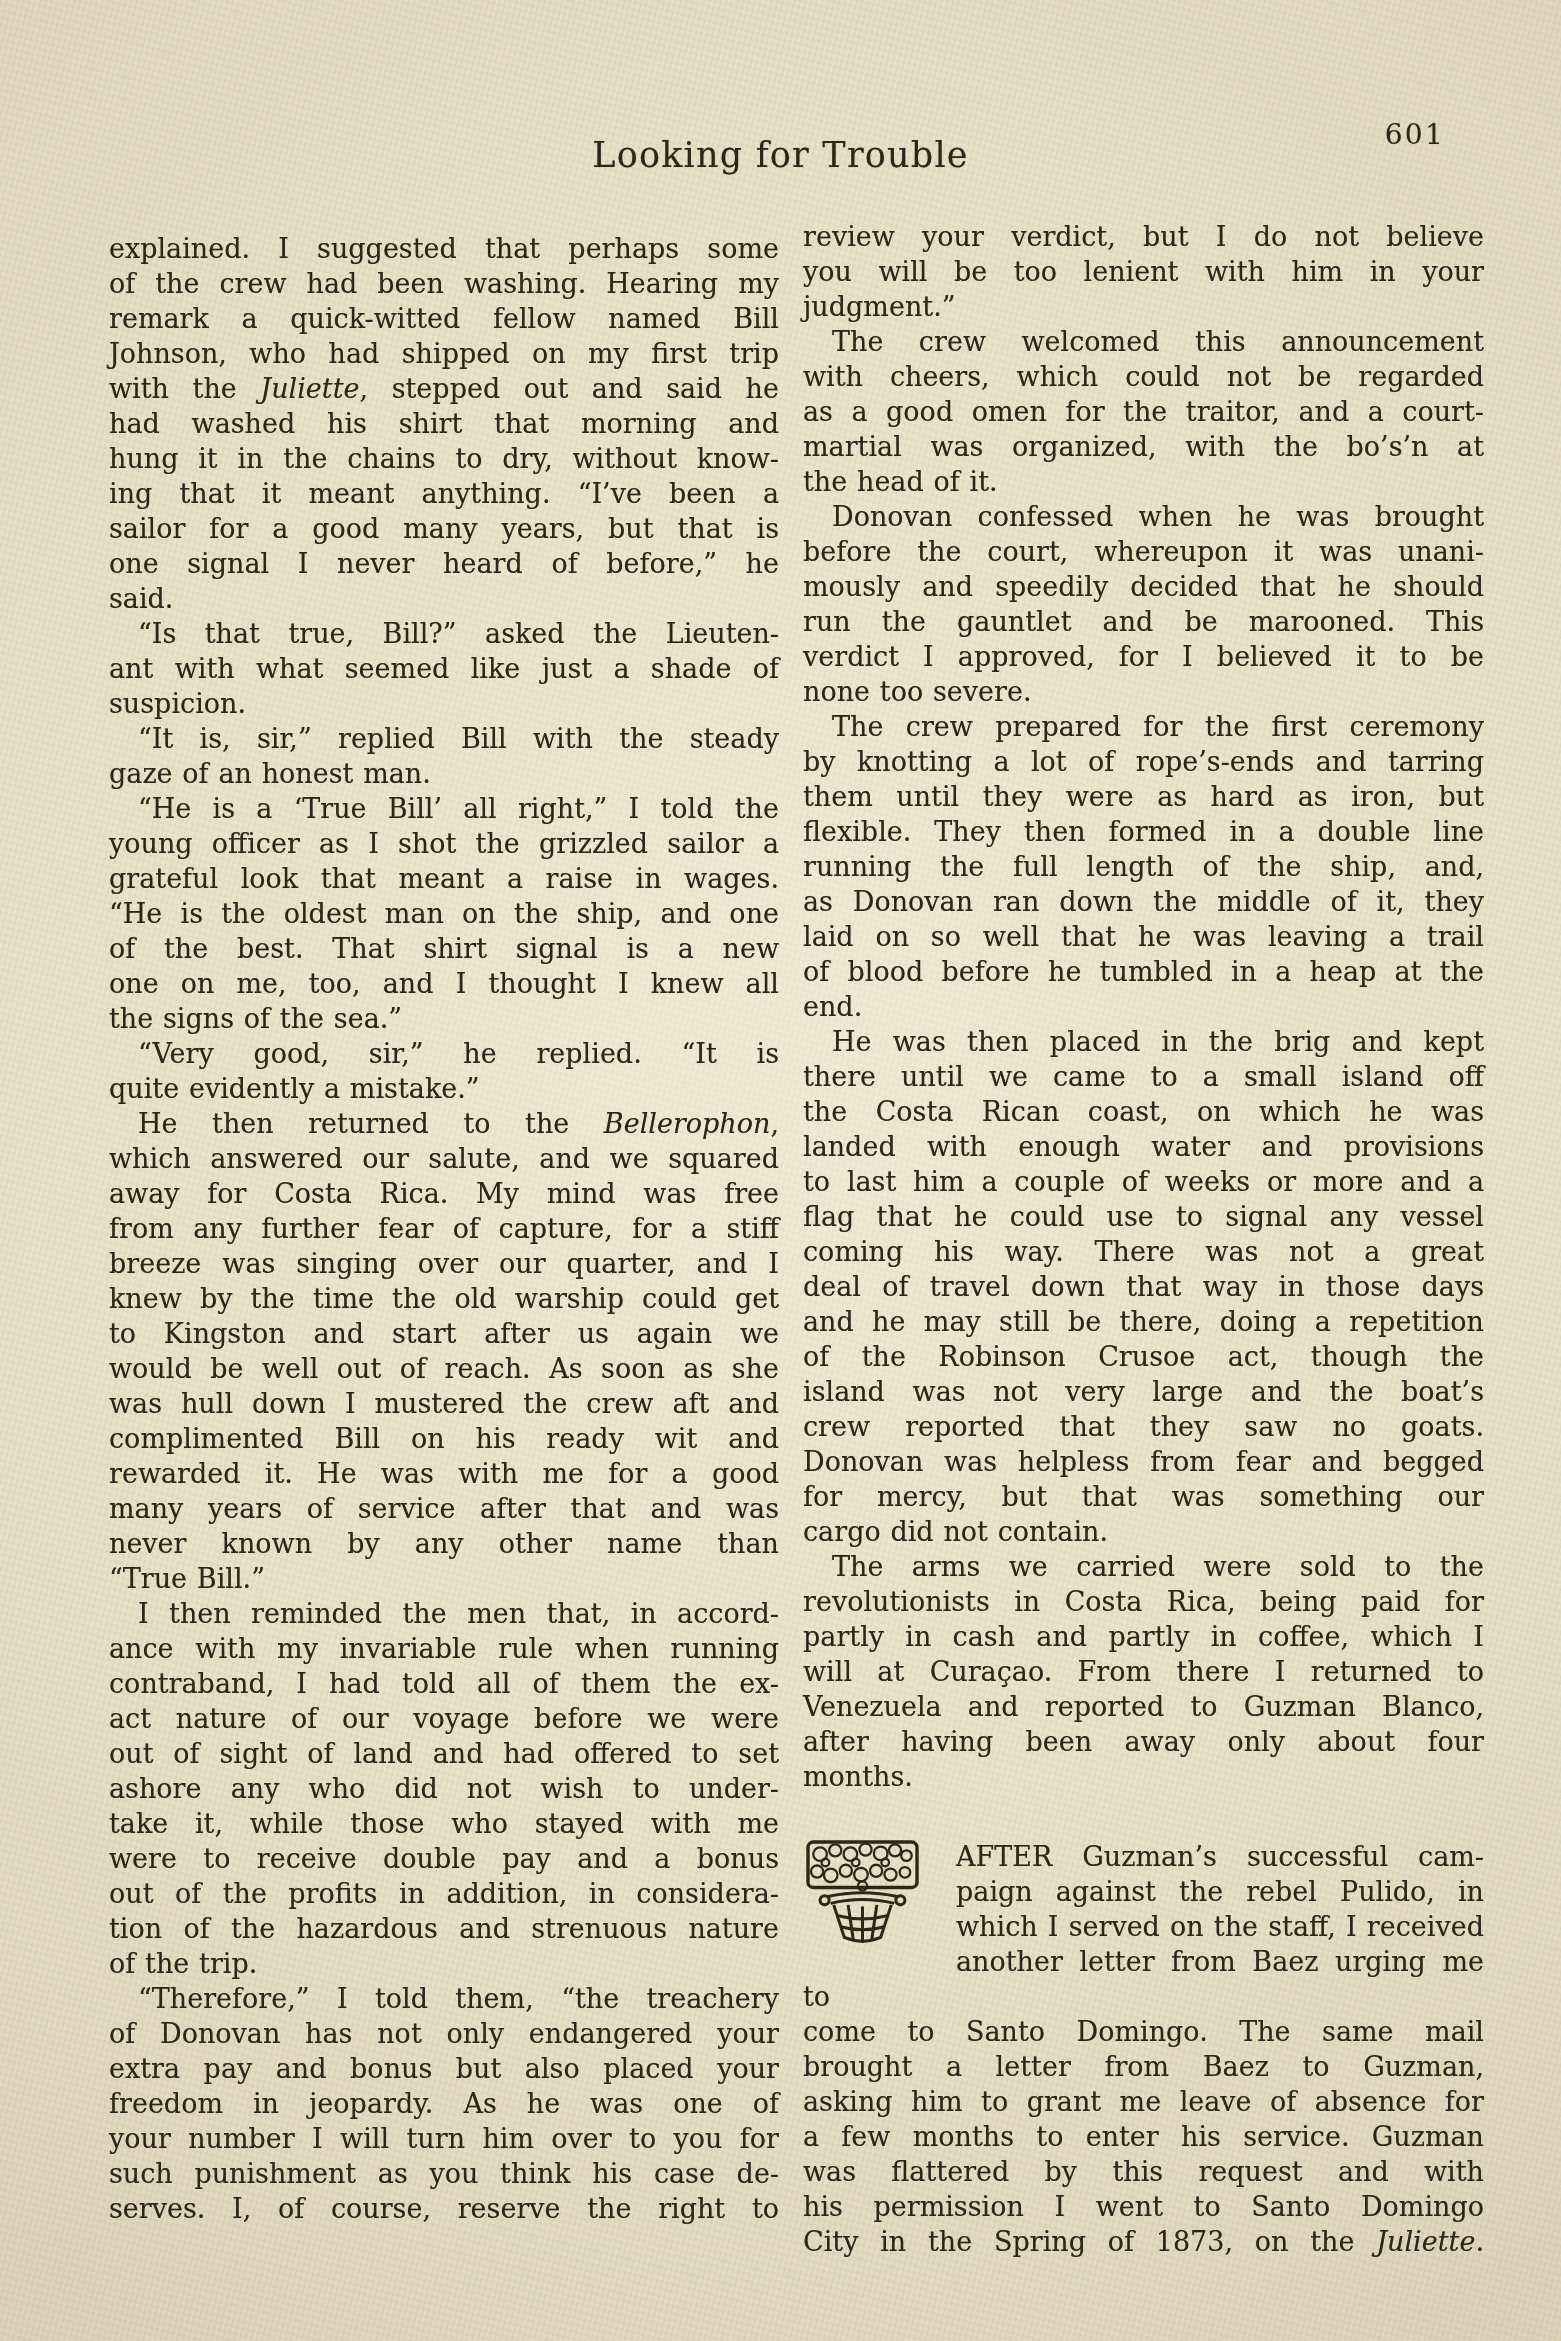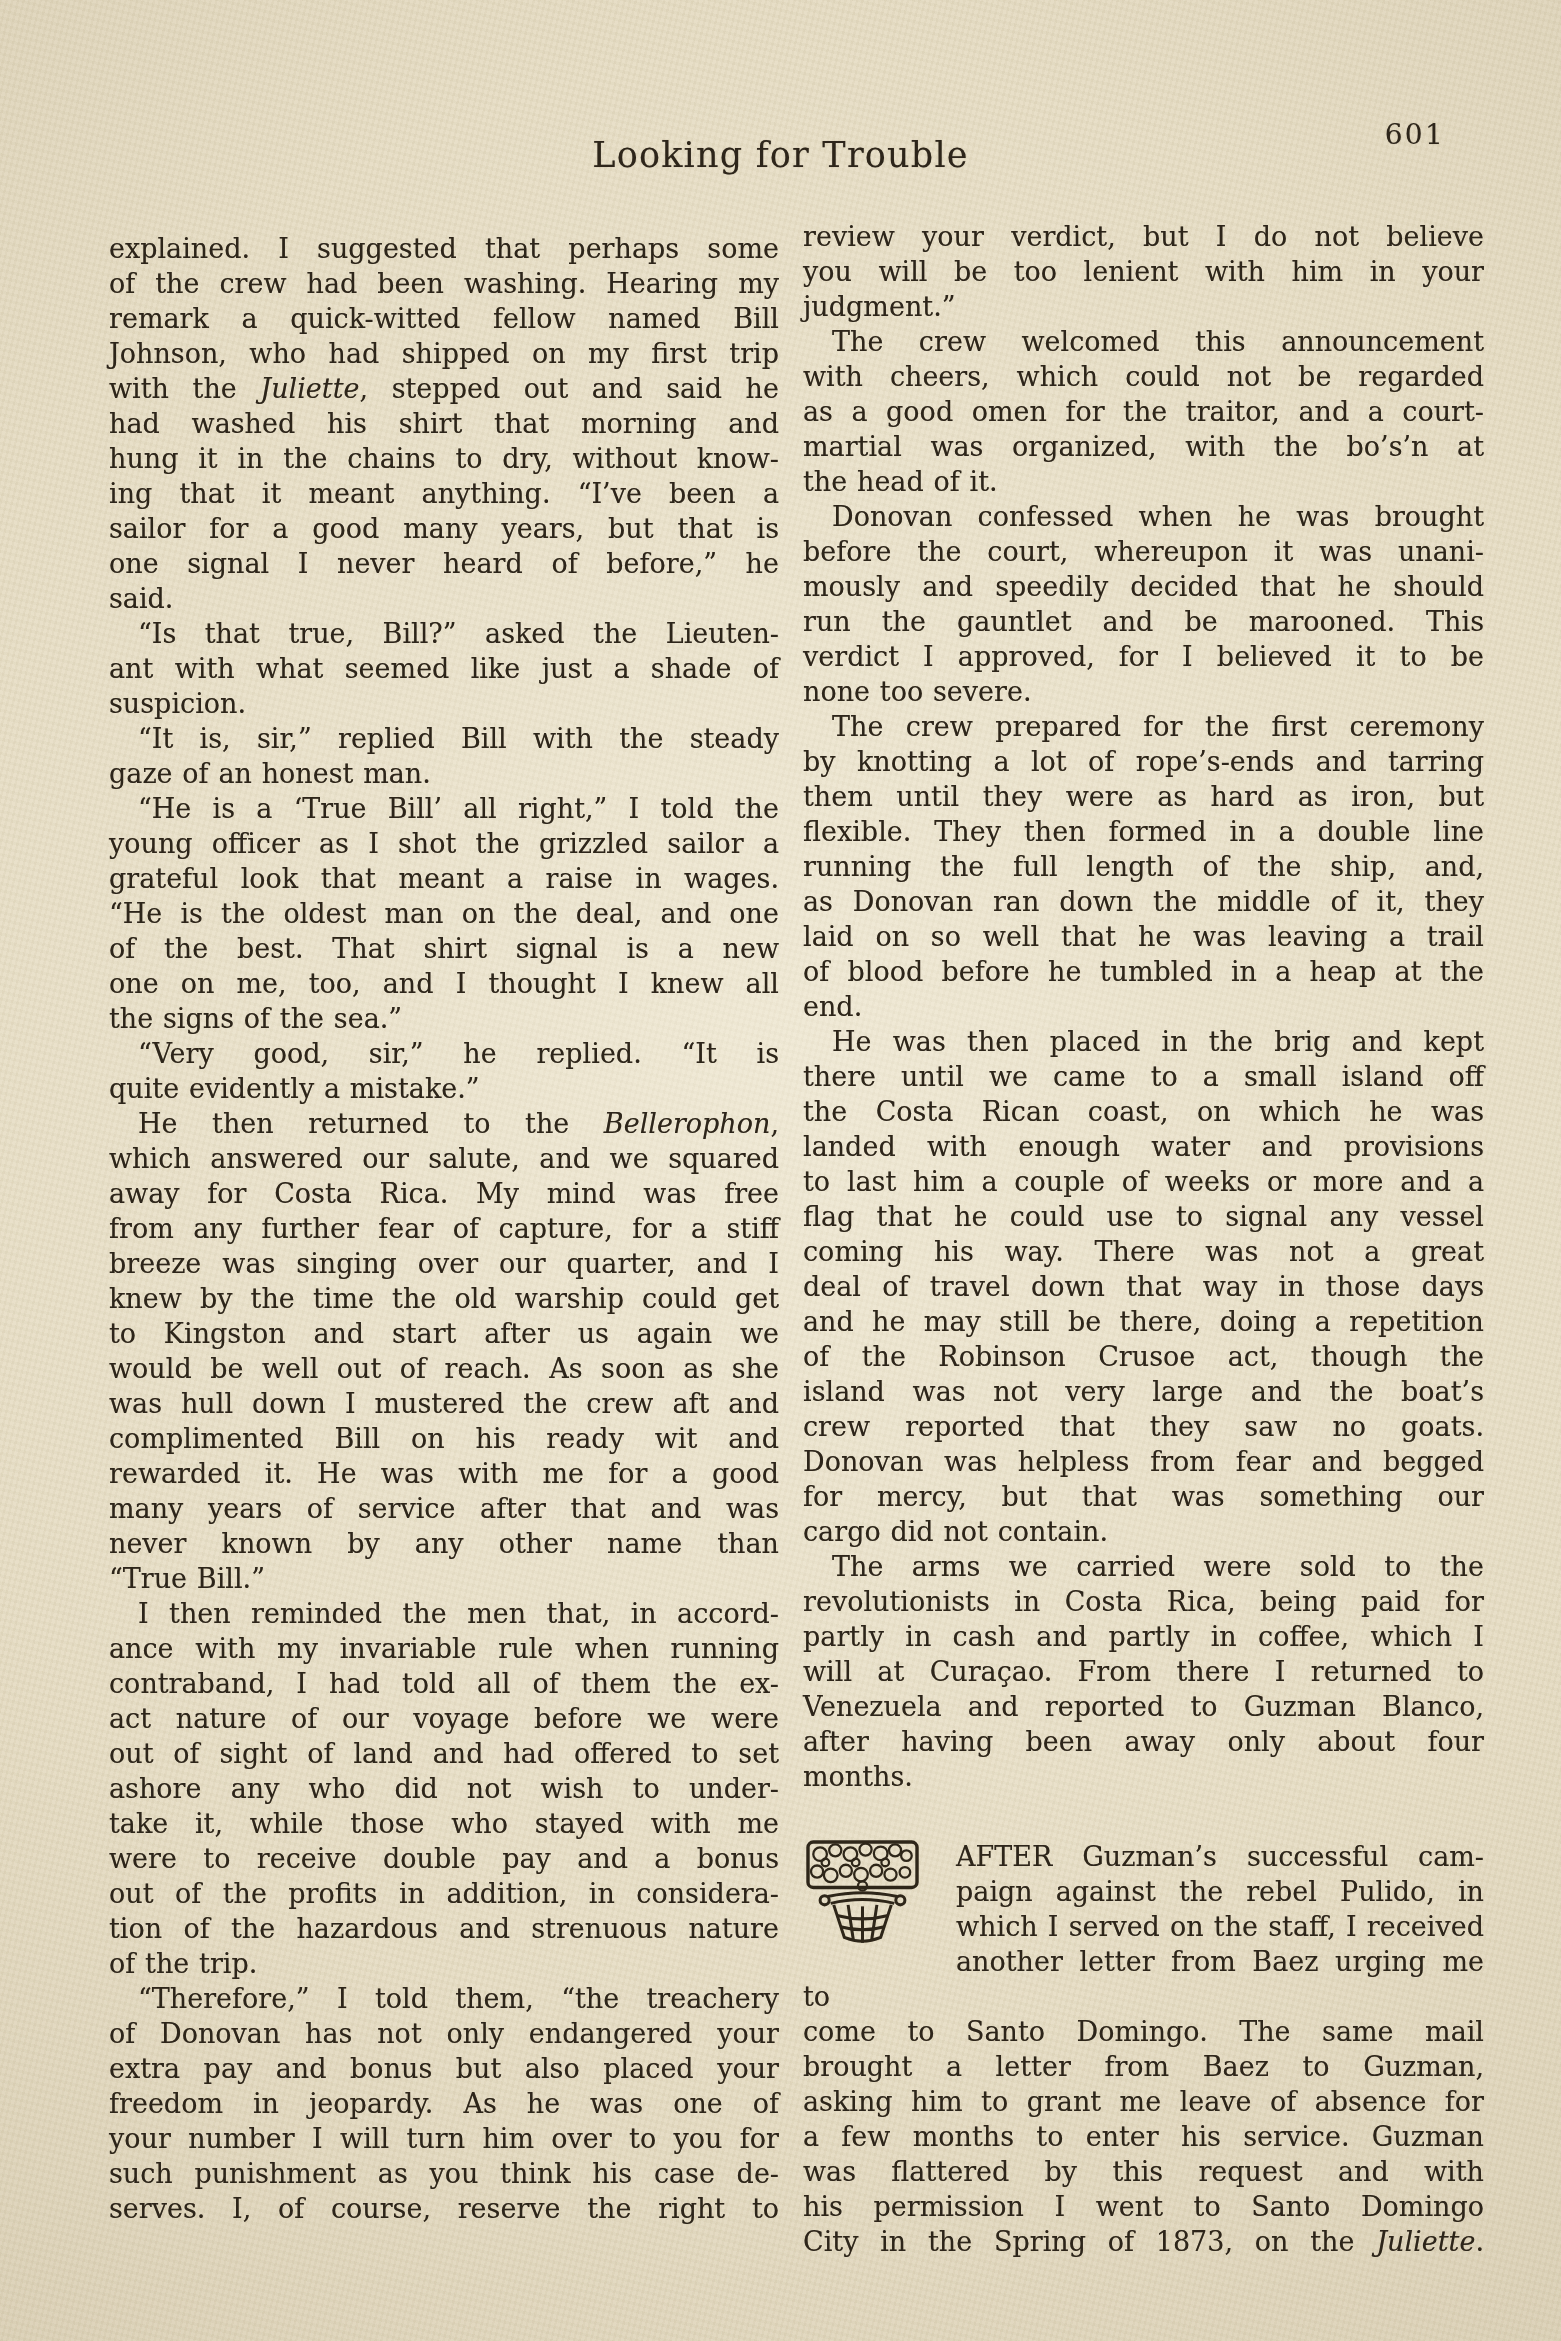--- a/index.html
+++ b/index.html
@@ -67,21 +67,21 @@
       <div class="line">one signal I never heard of before,” he</div>
       <div class="line endline">said.</div>
       <div class="line ind">“Is that true, Bill?” asked the Lieuten-</div>
       <div class="line">ant with what seemed like just a shade of</div>
       <div class="line endline">suspicion.</div>
       <div class="line ind">“It is, sir,” replied Bill with the steady</div>
       <div class="line endline">gaze of an honest man.</div>
       <div class="line ind">“He is a ‘True Bill’ all right,” I told the</div>
       <div class="line">young officer as I shot the grizzled sailor a</div>
       <div class="line">grateful look that meant a raise in wages.</div>
-      <div class="line">“He is the oldest man on the deal, and one</div>
+      <div class="line">“He is the oldest man on the ship, and one</div>
       <div class="line">of the best. That shirt signal is a new</div>
       <div class="line">one on me, too, and I thought I knew all</div>
       <div class="line endline">the signs of the sea.”</div>
       <div class="line ind">“Very good, sir,” he replied. “It is</div>
       <div class="line endline">quite evidently a mistake.”</div>
       <div class="line ind">He then returned to the <i>Bellerophon</i>,</div>
       <div class="line">which answered our salute, and we squared</div>
       <div class="line">away for Costa Rica. My mind was free</div>
       <div class="line">from any further fear of capture, for a stiff</div>
       <div class="line">breeze was singing over our quarter, and I</div>

